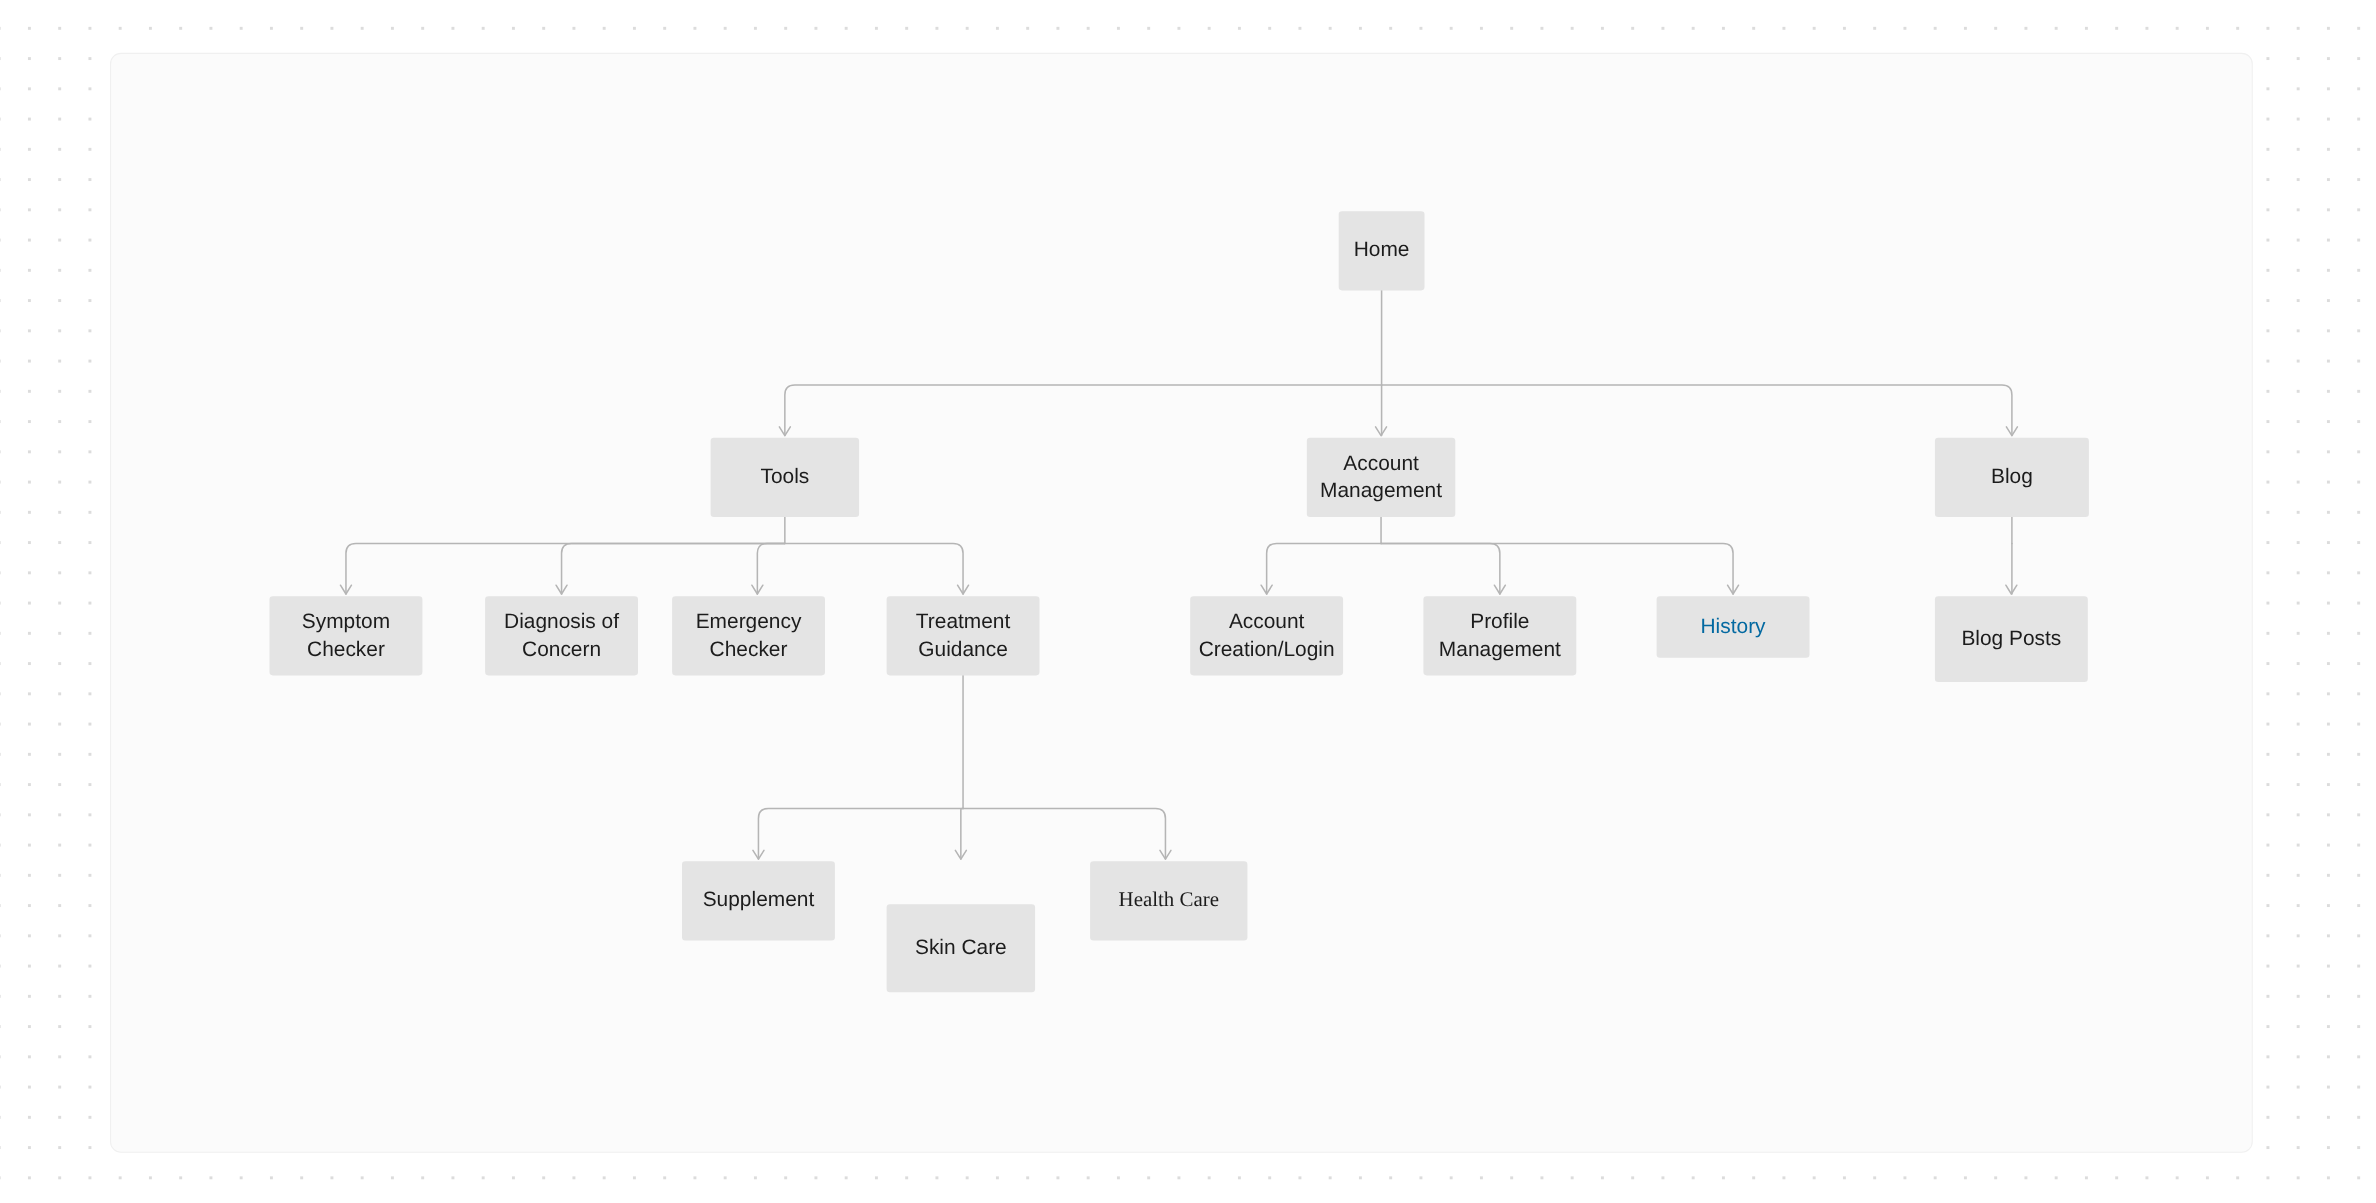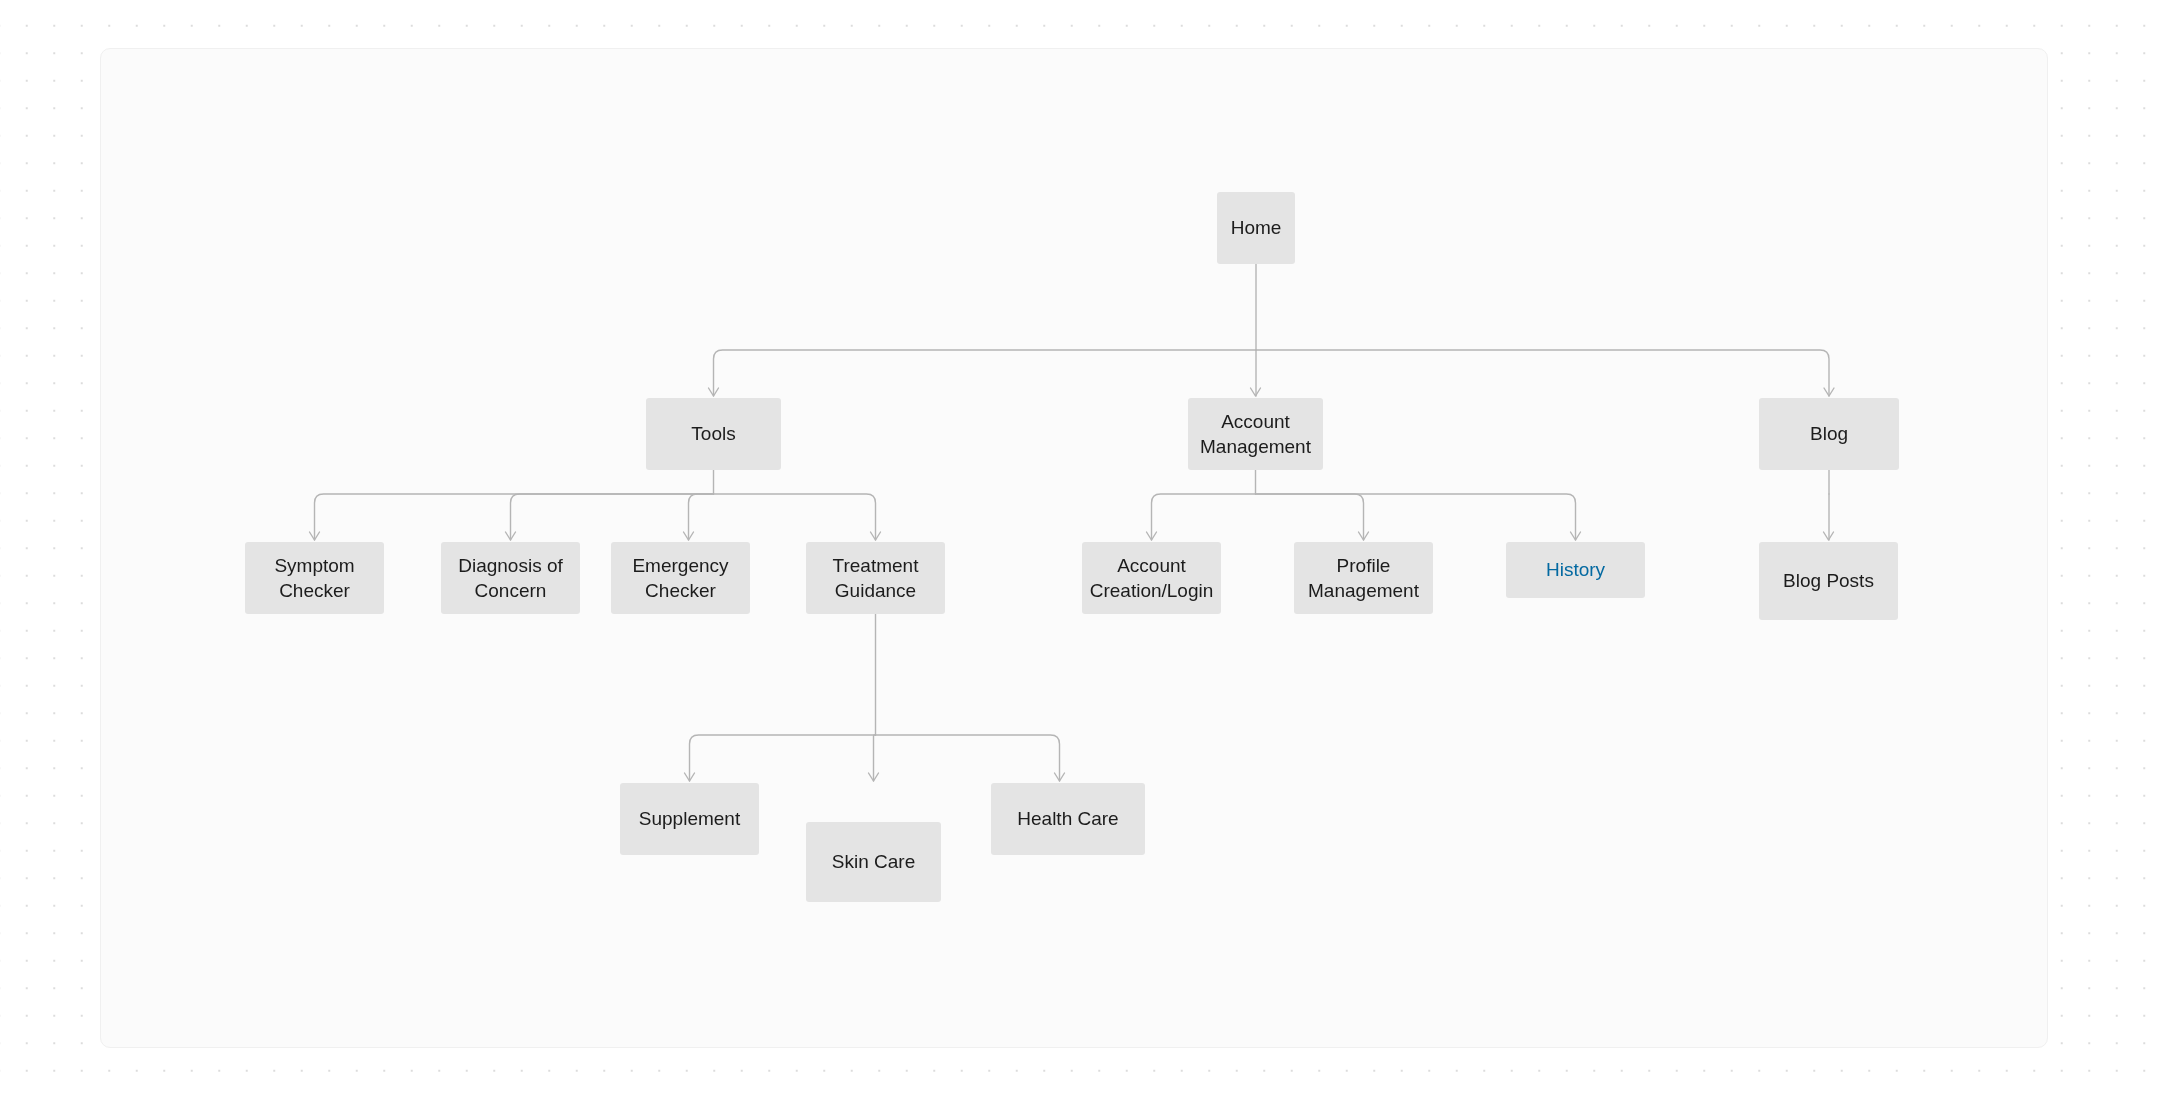--- a/index.html
+++ b/index.html
@@ -150,17 +150,17 @@
       </div>
       <div class="node" style="left: 1759px; top: 542px; width: 139px; height: 78px; background: rgb(228, 228, 228); color: rgb(28, 28, 28);">
         <span class="node-label">Blog Posts</span>
       </div>
       <div class="node" style="left: 620px; top: 783px; width: 139px; height: 72px; background: rgb(228, 228, 228); color: rgb(28, 28, 28);">
         <span class="node-label">Supplement</span>
       </div>
       <div class="node" style="left: 806px; top: 822px; width: 135px; height: 80px; background: rgb(228, 228, 228); color: rgb(28, 28, 28);">
         <span class="node-label">Skin Care</span>
       </div>
-      <div class="node" style="left: 991px; top: 783px; width: 154px; height: 72px; background: rgb(228, 228, 228); color: rgb(28, 28, 28);">
+      <div class="node" style="left: 991px; top: 783px; width: 143px; height: 72px; background: rgb(228, 228, 228); color: rgb(28, 28, 28); font-family: Liberation Serif, serif;">
         <span class="node-label">Health Care</span>
       </div>
     </div>
 </div>
 
 </body></html>

